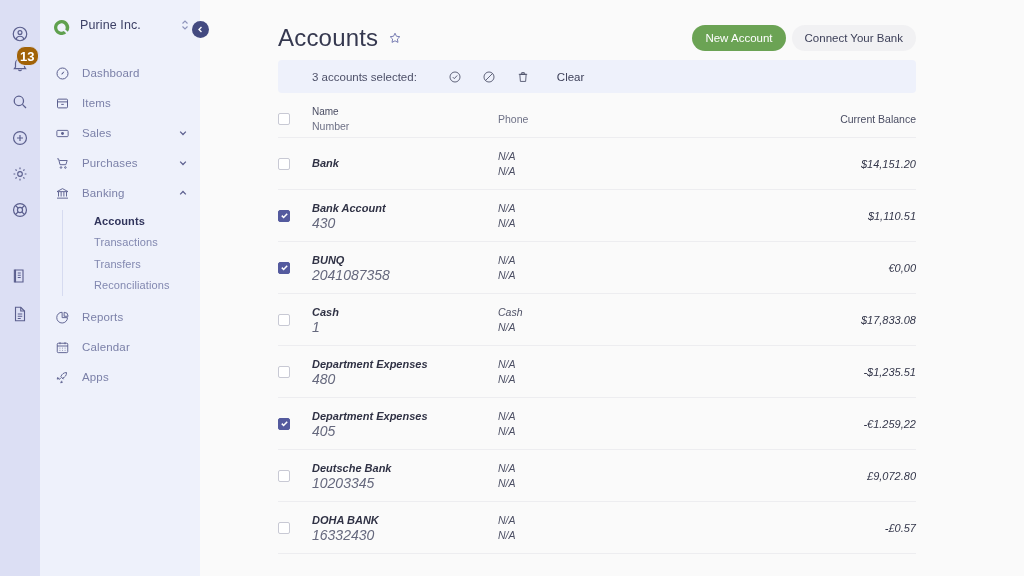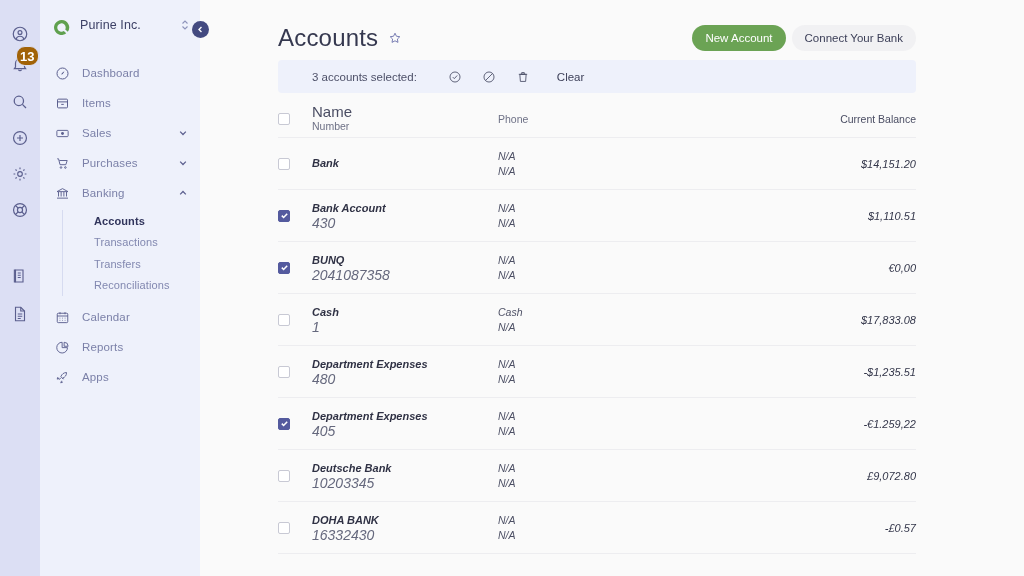--- a/index.html
+++ b/index.html
@@ -201,21 +201,21 @@
     display: flex; align-items: center; justify-content: center;
     cursor: pointer;
   }
   .cb.checked {
     background: #545a9e;
     border-color: #545a9e;
   }
   .cb svg { display: none; }
   .cb.checked svg { display: block; color: #ffffff; }
 
-  .hd-primary { font-size: 15px; color: #4a4d63; line-height: 15px; }
+  .hd-primary { font-size: 10px; color: #4a4d63; line-height: 15px; }
   .hd-secondary { font-size: 10.5px; color: #6e7186; line-height: 15px; }
   .hd-bal { font-size: 10.5px; color: #4a4d63; }
 
   .cell-primary { font-size: 11px; color: #2f3144; font-weight: 700; line-height: 15px; }
   .cell-secondary { font-size: 14px; color: #65687d; line-height: 15px; }
   .cell-na { font-size: 10.5px; color: #4d5065; line-height: 15px; }
   .cell-bal { font-size: 11px; color: #33364a; }
 </style>
 </head>
 <body>
@@ -371,36 +371,36 @@
         <span>Transfers</span>
       </div>
       <div class="subnav-item">
         <span>Reconciliations</span>
       </div>
     </div>
 
     <div class="nav-item">
       <span class="nav-icon">
         <svg width="15" height="15" viewBox="0 0 24 24" fill="none" stroke="currentColor" stroke-width="1.5">
+          <path d="M11.4 3.6a8.6 8.6 0 1 0 8.6 8.6h-8.6z"></path>
+            <path d="M14.6 3.6A6.4 6.4 0 0 1 21 10h-6.4z"></path>
+        </svg>
+      </span>
+      <span class="nav-label">Reports</span>
+    </div>
+
+    <div class="nav-item">
+      <span class="nav-icon">
+        <svg width="15" height="15" viewBox="0 0 24 24" fill="none" stroke="currentColor" stroke-width="1.5">
           <rect x="3.6" y="5.2" width="16.8" height="15" rx="1.6"></rect>
             <path d="M3.6 9.6h16.8M8 3.4v3.4M16 3.4v3.4"></path>
           <path d="M7.4 13h1M11.5 13h1M15.6 13h1M7.4 16.6h1M11.5 16.6h1M15.6 16.6h1"></path>
         </svg>
       </span>
       <span class="nav-label">Calendar</span>
-    </div>
-
-    <div class="nav-item">
-      <span class="nav-icon">
-        <svg width="15" height="15" viewBox="0 0 24 24" fill="none" stroke="currentColor" stroke-width="1.5">
-          <path d="M11.4 3.6a8.6 8.6 0 1 0 8.6 8.6h-8.6z"></path>
-            <path d="M14.6 3.6A6.4 6.4 0 0 1 21 10h-6.4z"></path>
-        </svg>
-      </span>
-      <span class="nav-label">Reports</span>
     </div>
 
     <div class="nav-item">
       <span class="nav-icon">
         <svg width="15" height="15" viewBox="0 0 24 24" fill="none" stroke="currentColor" stroke-width="1.5">
           <path d="M13.4 14.6 9.4 10.6c1.6-4.2 4.6-6.4 9-6.6.2 4.4-2 7.4-6.2 9z"></path>
           <path d="M9.4 14.4 6.2 17.8M4.8 13.2 3.4 16.6l3.4-1.4M10.6 19.2l-1.4 3.4 3.4-1.4" transform="translate(0,-2)"></path>
         </svg>
       </span>
       <span class="nav-label">Apps</span>

